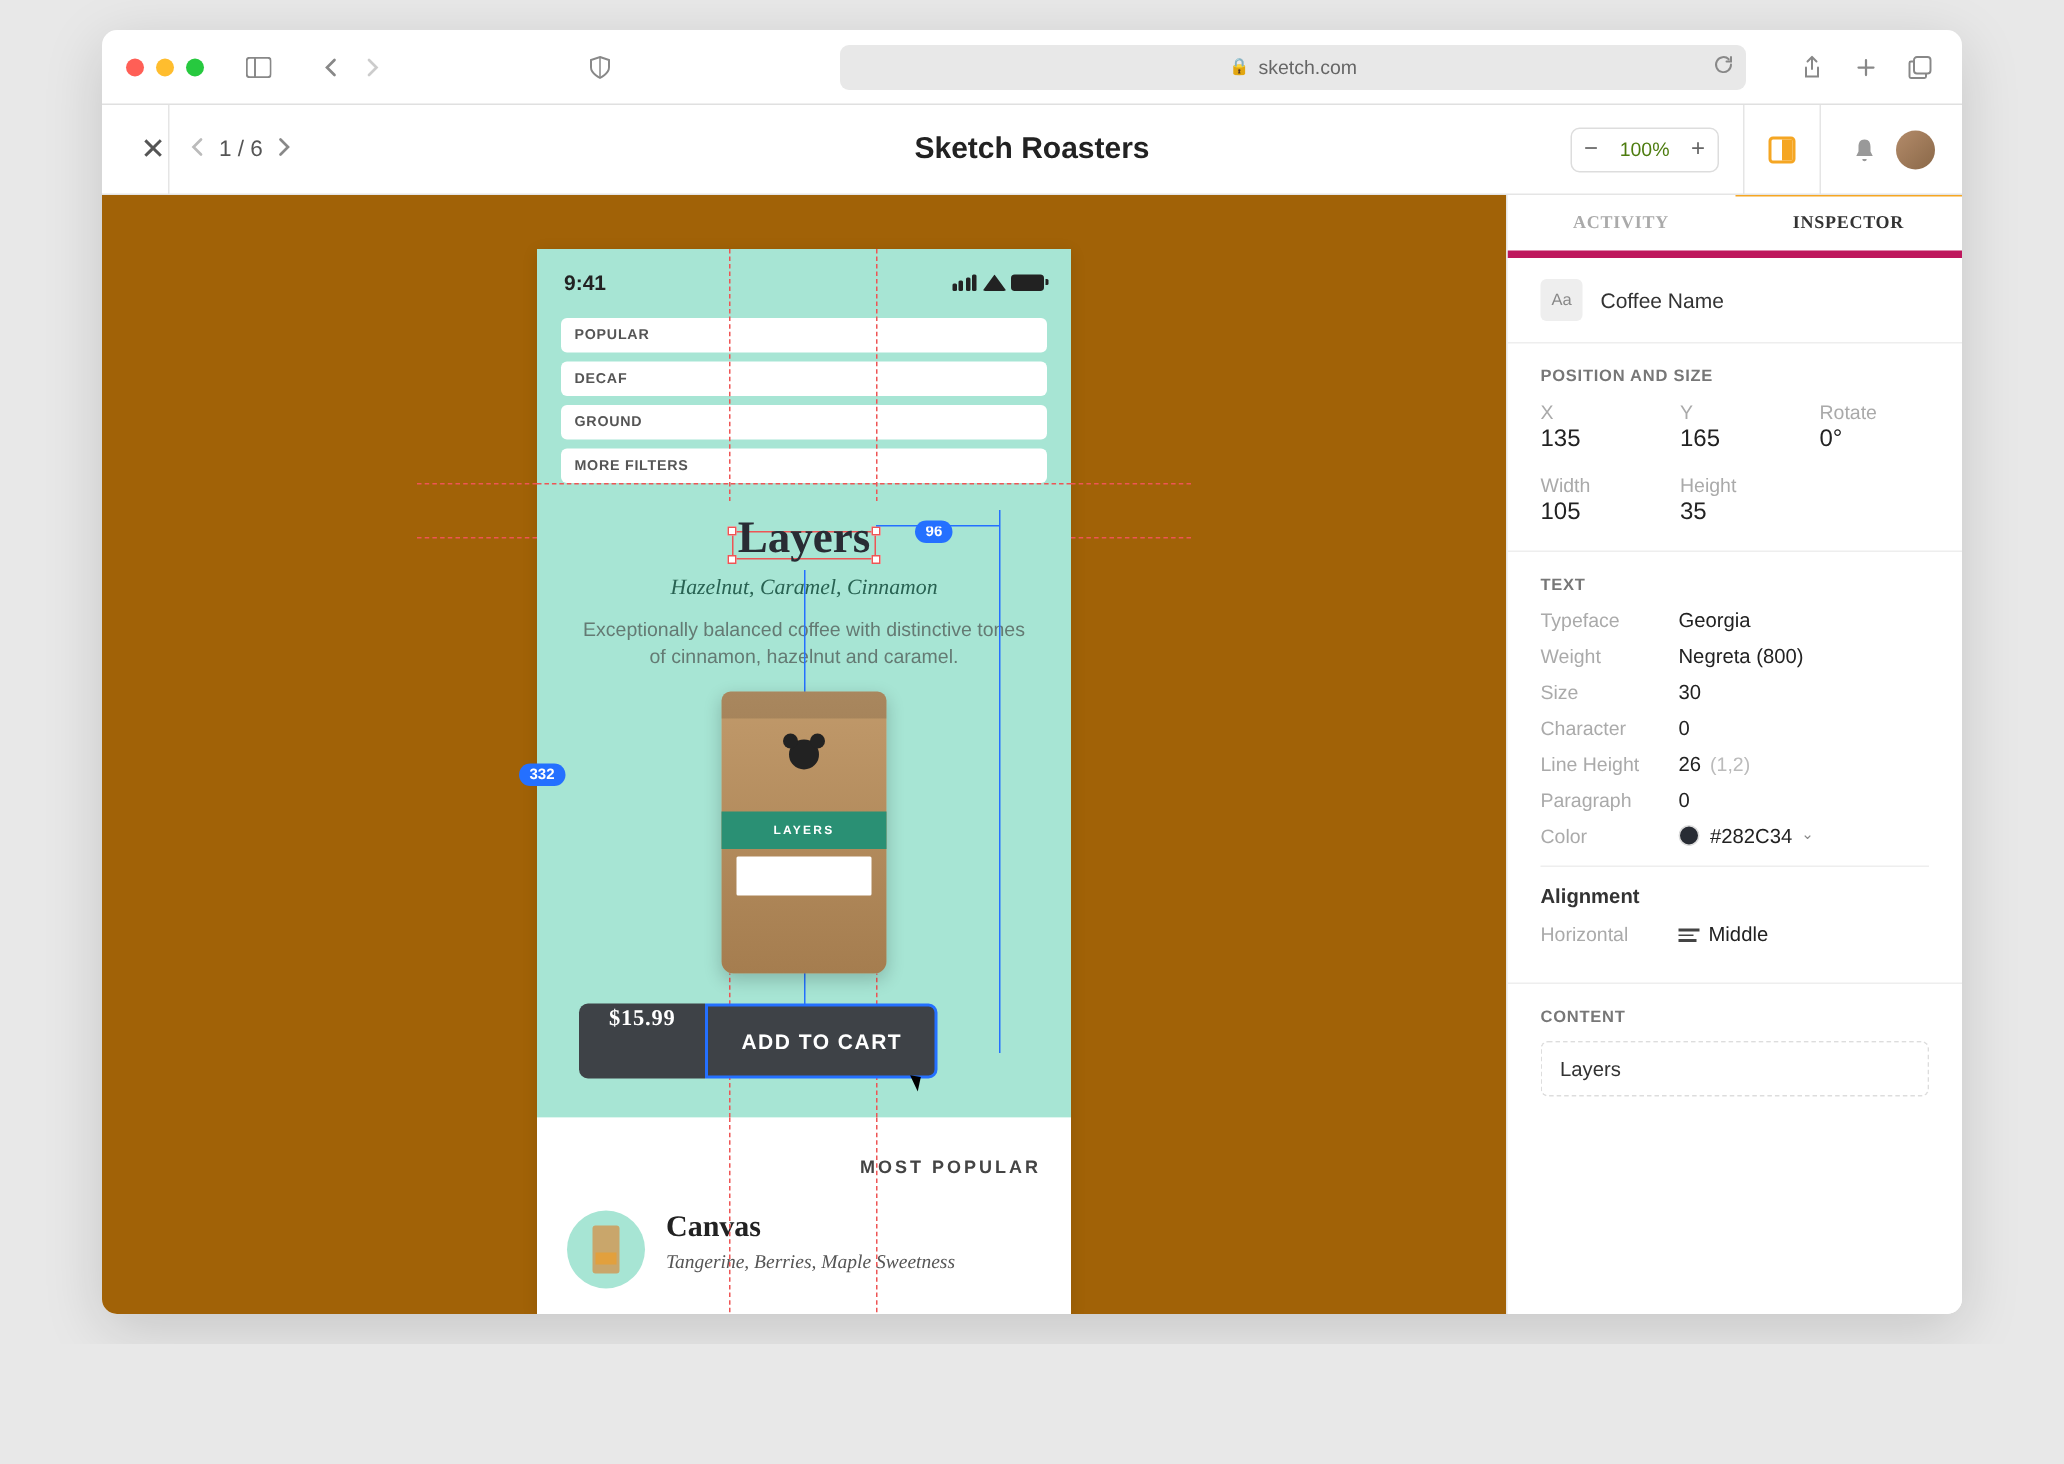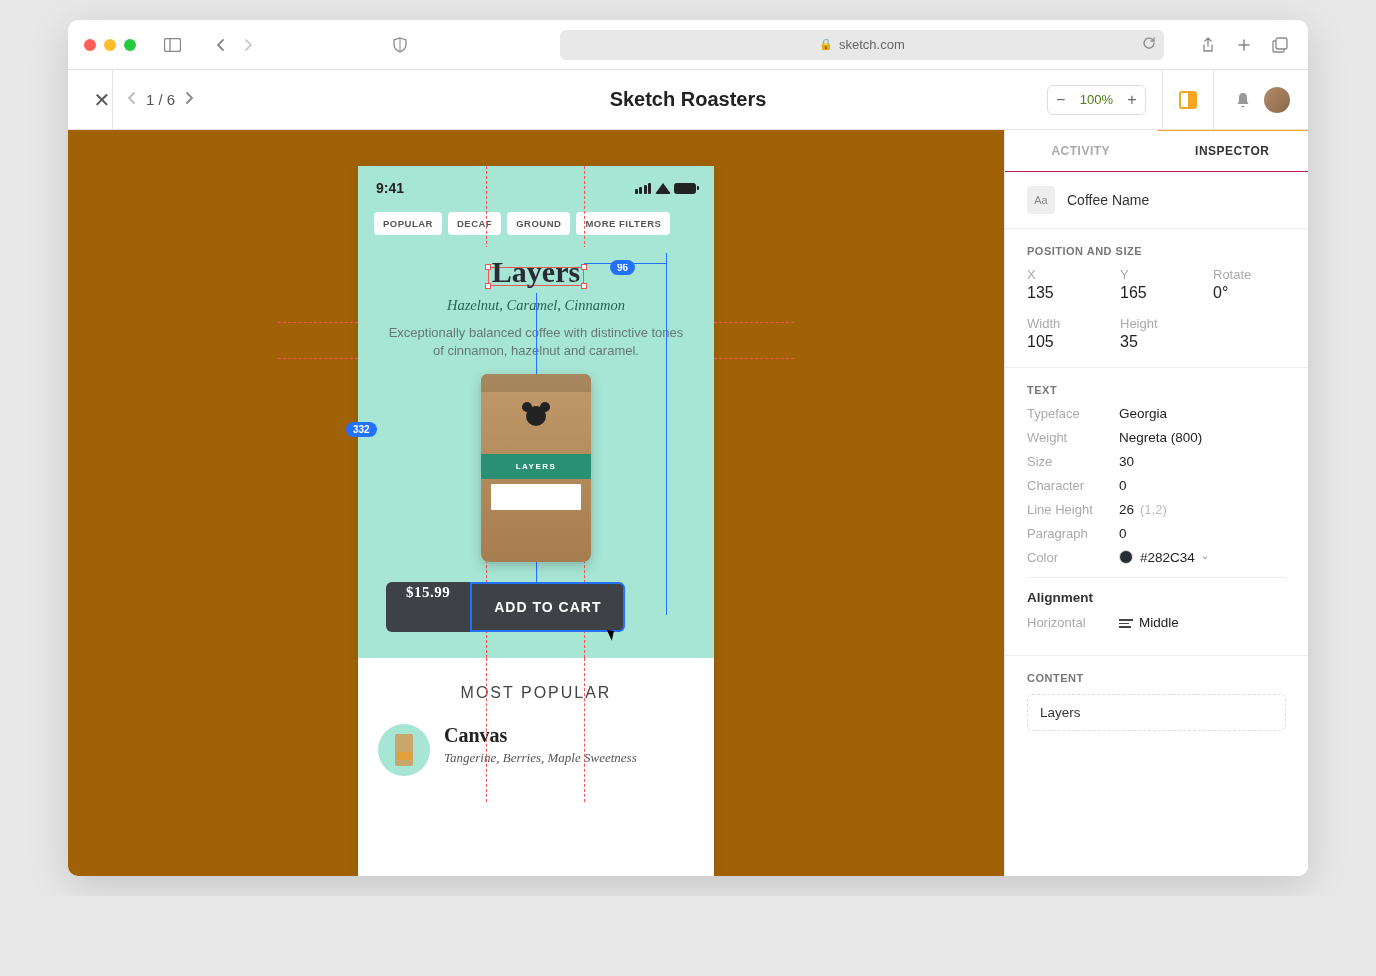--- a/index.html
+++ b/index.html
@@ -48,21 +48,21 @@
     .status-icons { display: flex; gap: 4px; align-items: center; }
     .bars { display: flex; gap: 1.5px; align-items: flex-end; }
     .bars span { width: 3px; background: #222; border-radius: 1px; }
     .b1 { height: 5px; } .b2 { height: 7px; } .b3 { height: 9px; } .b4 { height: 11px; }
     .wifi-icon { width: 15px; height: 12px; position: relative; }
     .wifi-icon::before { content: ''; position: absolute; bottom: 0; left: 50%; transform: translateX(-50%); width: 0; height: 0; border-left: 8px solid transparent; border-right: 8px solid transparent; border-bottom: 11px solid #222; border-radius: 2px; }
     .battery { width: 22px; height: 11px; border: 1.5px solid #222; border-radius: 2.5px; position: relative; background: #222; }
     .battery::after { content: ''; position: absolute; right: -3.5px; top: 2.5px; width: 2px; height: 4px; background: #222; border-radius: 0 1px 1px 0; }
     .search-bar { margin: 6px 16px; background: #fff; border-radius: 8px; display: flex; align-items: center; padding: 11px 14px; gap: 10px; }
     .search-bar input { border: none; outline: none; font-size: 14px; color: #888; flex: 1; }
-    .filter-row { display: flex; gap: 6px; padding: 6px 16px 12px; }
+    .filter-row { display: flex; gap: 6px; padding: 6px 16px 12px; flex-direction: column; }
     .filter-chip { background: #fff; border-radius: 4px; padding: 6px 9px; font-size: 9.5px; font-weight: 700; letter-spacing: 0.5px; color: #555; }
     .product { text-align: center; padding: 8px 24px 0; background: #a7e5d4; position: relative; }
     .prod-title { font-family: Georgia, serif; font-weight: 800; font-size: 30px; color: #282c34; position: relative; display: inline-block; }
     .sel-box { border: 1.5px solid #e55; padding: 0 3px; position: relative; }
     .sel-handle { position: absolute; width: 6px; height: 6px; background: #fff; border: 1.5px solid #e55; }
     .sh-tl { top: -4px; left: -4px; } .sh-tr { top: -4px; right: -4px; }
     .sh-bl { bottom: -4px; left: -4px; } .sh-br { bottom: -4px; right: -4px; }
     .measure-badge { position: absolute; background: #2470ff; color: #fff; font-size: 10px; font-weight: 600; padding: 2px 7px; border-radius: 8px; }
     .badge-82 { top: -8px; right: -52px; }
     .prod-sub { font-family: Georgia, serif; font-style: italic; font-size: 14.5px; color: #286252; margin-top: 8px; }
@@ -75,39 +75,39 @@
     .bag-logo::after { content:''; position: absolute; width: 10px; height: 10px; background: #222; top: -4px; right: -4px; border-radius: 50%; }
     .bag-label { background: #2a9074; color: #fff; font-size: 8px; font-weight: 700; letter-spacing: 1.5px; padding: 8px 0; margin-top: 28px; text-align: center; }
     .bag-white-label { background: #fff; margin: 5px 10px 0; height: 26px; border-radius: 1px; }
     .badge-332 { left: -36px; top: 48px; }
     .cart-row { display: flex; gap: 0; padding: 20px 28px 26px; background: #a7e5d4; }
     .price-chip { background: #3e4247; color: #fff; padding: 2px 20px; border-radius: 6px 0 0 6px; font-weight: 600; font-size: 15px; letter-spacing: 0.5px; font-family: Liberation Serif, serif; }
     .cart-btn { background: #3e4247; color: #fff; padding: 15px 22px; border-radius: 0 6px 6px 0; font-weight: 700; font-size: 14px; letter-spacing: 1px; border: 2px solid #2470ff; position: relative; cursor: pointer; }
     .cursor-img { position: absolute; bottom: -14px; right: 2px; width: 12px; height: 16px; }
     .cursor-img::before { content: ''; position: absolute; width: 0; height: 0; border-left: 6px solid #000; border-top: 4px solid transparent; border-bottom: 8px solid transparent; transform: rotate(-25deg); }
     .popular-section { padding: 26px 20px; background: #fff; }
-    .popular-title { text-align: center; font-size: 16px; font-weight: 400; letter-spacing: 2px; color: #444; }
+    .popular-title { text-align: right; font-size: 12px; font-weight: 700; letter-spacing: 2px; color: #444; }
     .pop-item { display: flex; gap: 14px; margin-top: 22px; align-items: flex-start; }
     .pop-img { width: 52px; height: 52px; background: #a7e5d4; border-radius: 50%; display: flex; align-items: center; justify-content: center; flex-shrink: 0; }
     .pop-bag { width: 18px; height: 32px; background: #c9a66b; border-radius: 2px; position: relative; }
     .pop-bag::after { content: ''; position: absolute; bottom: 6px; left: 2px; right: 2px; height: 8px; background: #e2a03d; }
     .pop-name { font-family: Georgia, serif; font-weight: 700; font-size: 20px; color: #222; }
     .pop-sub { font-family: Georgia, serif; font-style: italic; font-size: 13px; color: #555; margin-top: 3px; }
     
     
     .guide-v { position: absolute; width: 0; border-left: 1px dashed #e55; top: 0; bottom: 0; }
     .guide-h { position: absolute; height: 0; border-top: 1px dashed #e55; left: 0; right: 0; }
     .gv1 { left: 128px; } .gv2 { left: 226px; }
     .gh1 { top: 156px; } .gh2 { top: 192px; }
     .overlap-zone { position: absolute; pointer-events: none; }
     .measure-line-v { position: absolute; width: 0; border-left: 1.5px solid #2470ff; }
     
     
     .sidebar { width: 304px; border-left: 1px solid #e5e5e5; background: #fff; display: flex; flex-direction: column; overflow-y: auto; }
-    .tabs { display: flex; height: 42px; border-bottom: 1px solid #be185d; }
+    .tabs { display: flex; height: 42px; border-bottom: 5px solid #be185d; font-family: Liberation Serif, serif; }
     .tab { flex: 1; display: flex; align-items: center; justify-content: center; font-size: 12px; font-weight: 600; letter-spacing: 0.5px; color: #aaa; cursor: pointer; position: relative; }
     .tab.active { color: #333; }
     .tab.active::after { content: ''; position: absolute; top: -1px; left: 0; right: 0; height: 2px; background: #f5a623; }
     .layer-head { display: flex; align-items: center; gap: 12px; padding: 14px 22px; border-bottom: 1px solid #eee; }
     .layer-icon { width: 28px; height: 28px; background: #eee; border-radius: 4px; display: flex; align-items: center; justify-content: center; font-size: 11px; color: #888; font-weight: 500; }
     .layer-name { font-size: 14px; color: #333; }
     .section { padding: 16px 22px; border-bottom: 1px solid #eee; }
     .section-title { font-size: 11px; font-weight: 600; letter-spacing: 0.5px; color: #777; margin-bottom: 10px; }
     .props-grid { display: grid; grid-template-columns: 1fr 1fr 1fr; gap: 14px 20px; }
     .prop-lbl { font-size: 13px; color: #aaa; margin-bottom: 2px; }

